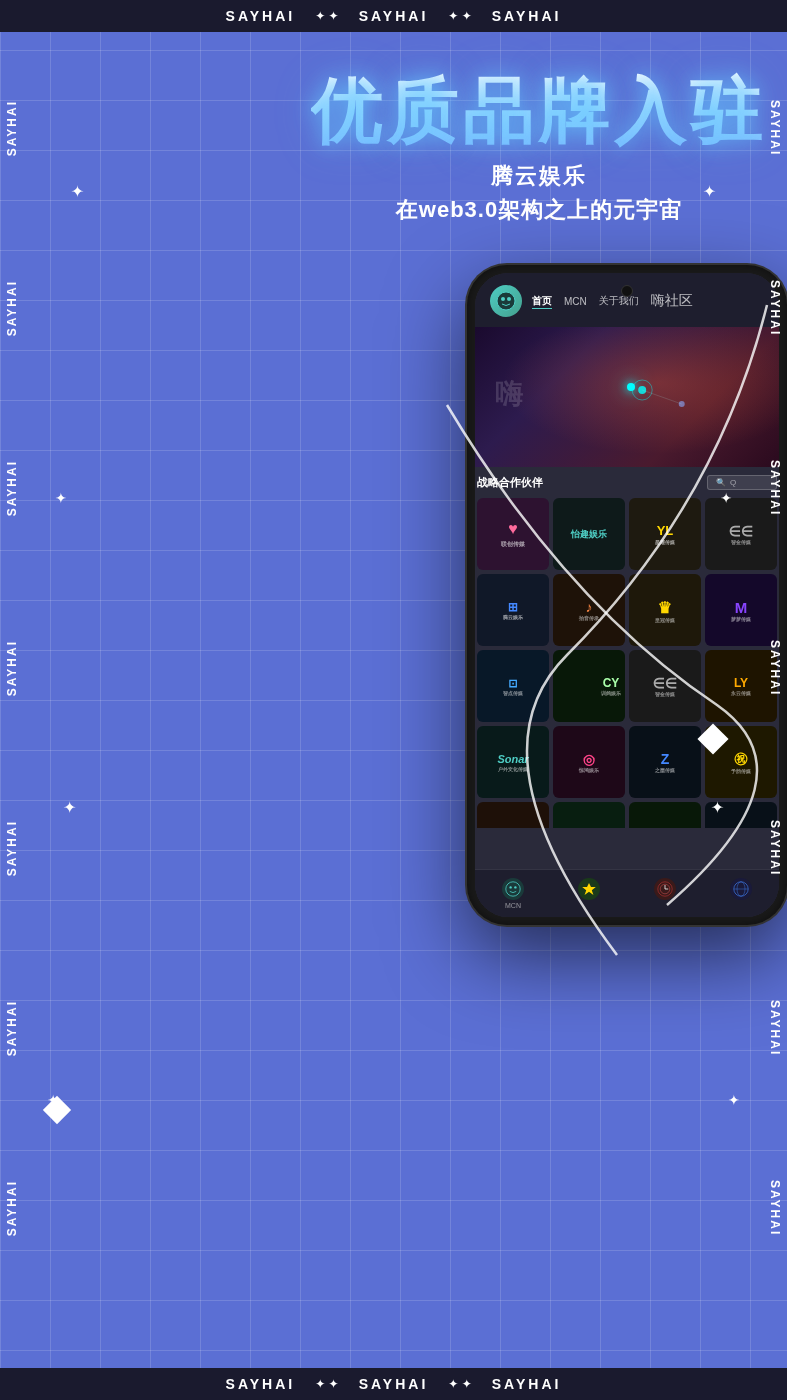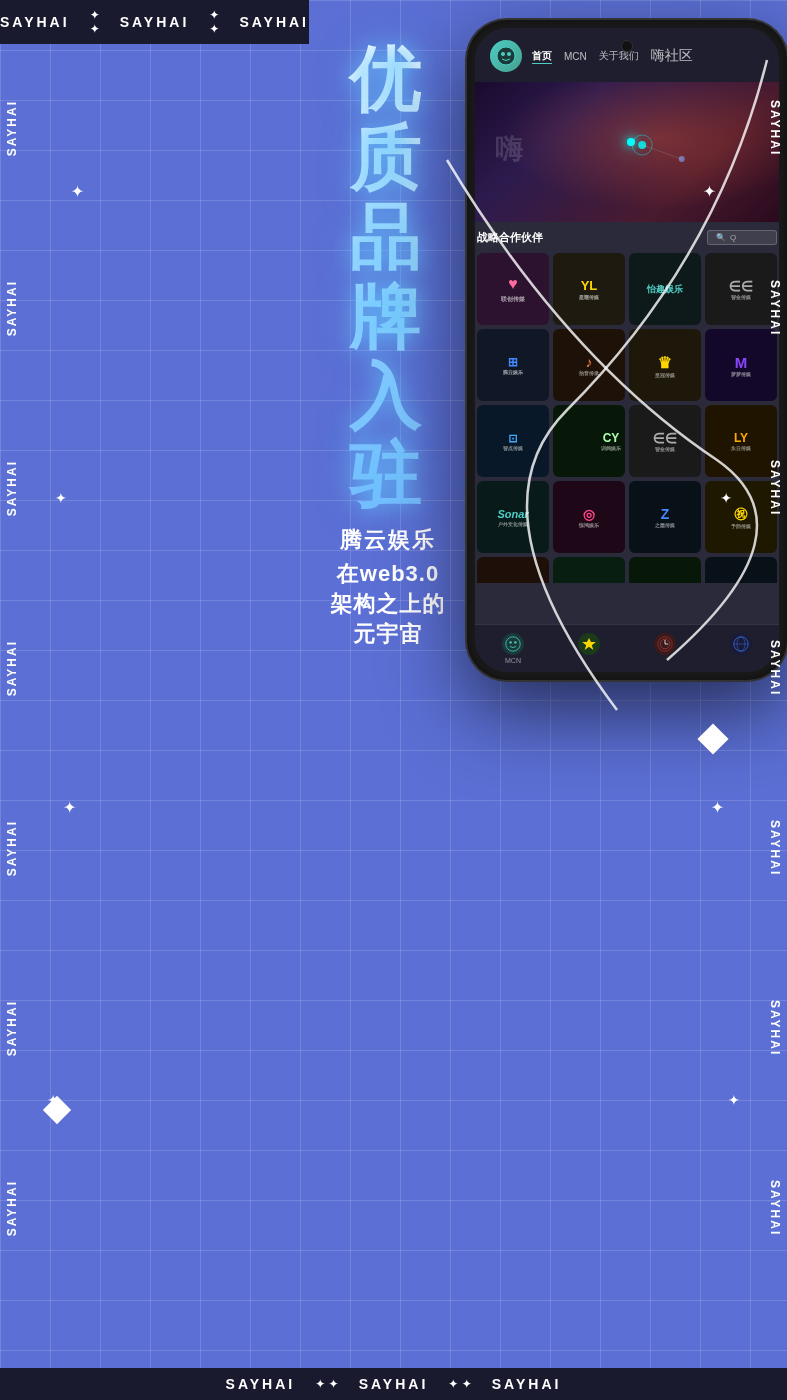--- a/index.html
+++ b/index.html
@@ -24,22 +24,22 @@
       perspective: 400px;
       z-index: 0;
     }
 
     .content-wrapper {
       position: relative;
       z-index: 2;
       width: 787px;
       height: 1400px;
       display: flex;
-      flex-direction: row;
-      align-items: flex-start;
+      flex-direction: column;
+      align-items: flex-end;
     }
 
     
     .top-banner {
       width: 100%;
       background: #1a1a2e;
       padding: 8px 0;
       text-align: center;
       display: flex;
       justify-content: center;
@@ -471,33 +471,33 @@
 
             <div class="partner-card" style="background:#2d1230;">
               <div class="partner-logo">
                 <div style="text-align:center;">
                   <div style="color:#ff6b9d;font-size:16px;">♥</div>
                   <div style="color:rgba(255,255,255,0.6);font-size:6px;margin-top:2px;">联创传媒</div>
                 </div>
               </div>
             </div>
 
+            <div class="partner-card" style="background:#0e1a1a;">
+              <div class="partner-logo">
+                <div style="text-align:center;">
+                  <div style="color:#4ecdc4;font-size:9px;font-weight:bold;">怡趣娱乐</div>
+                </div>
+              </div>
+            </div>
+
             <div class="partner-card" style="background:#1e1a10;">
               <div class="partner-logo">
                 <div style="text-align:center;">
                   <div style="color:#ffd700;font-size:13px;font-weight:900;">YL</div>
                   <div style="color:rgba(255,255,255,0.6);font-size:5px;margin-top:1px;">星耀传媒</div>
-                </div>
-              </div>
-            </div>
-
-            <div class="partner-card" style="background:#0e1a1a;">
-              <div class="partner-logo">
-                <div style="text-align:center;">
-                  <div style="color:#4ecdc4;font-size:9px;font-weight:bold;">怡趣娱乐</div>
                 </div>
               </div>
             </div>
 
             <div class="partner-card" style="background:#1a1a1a;">
               <div class="partner-logo">
                 <div style="text-align:center;">
                   <div style="color:#aaaaaa;font-size:14px;">∈∈</div>
                   <div style="color:rgba(255,255,255,0.5);font-size:5px;">智金传媒</div>
                 </div>

